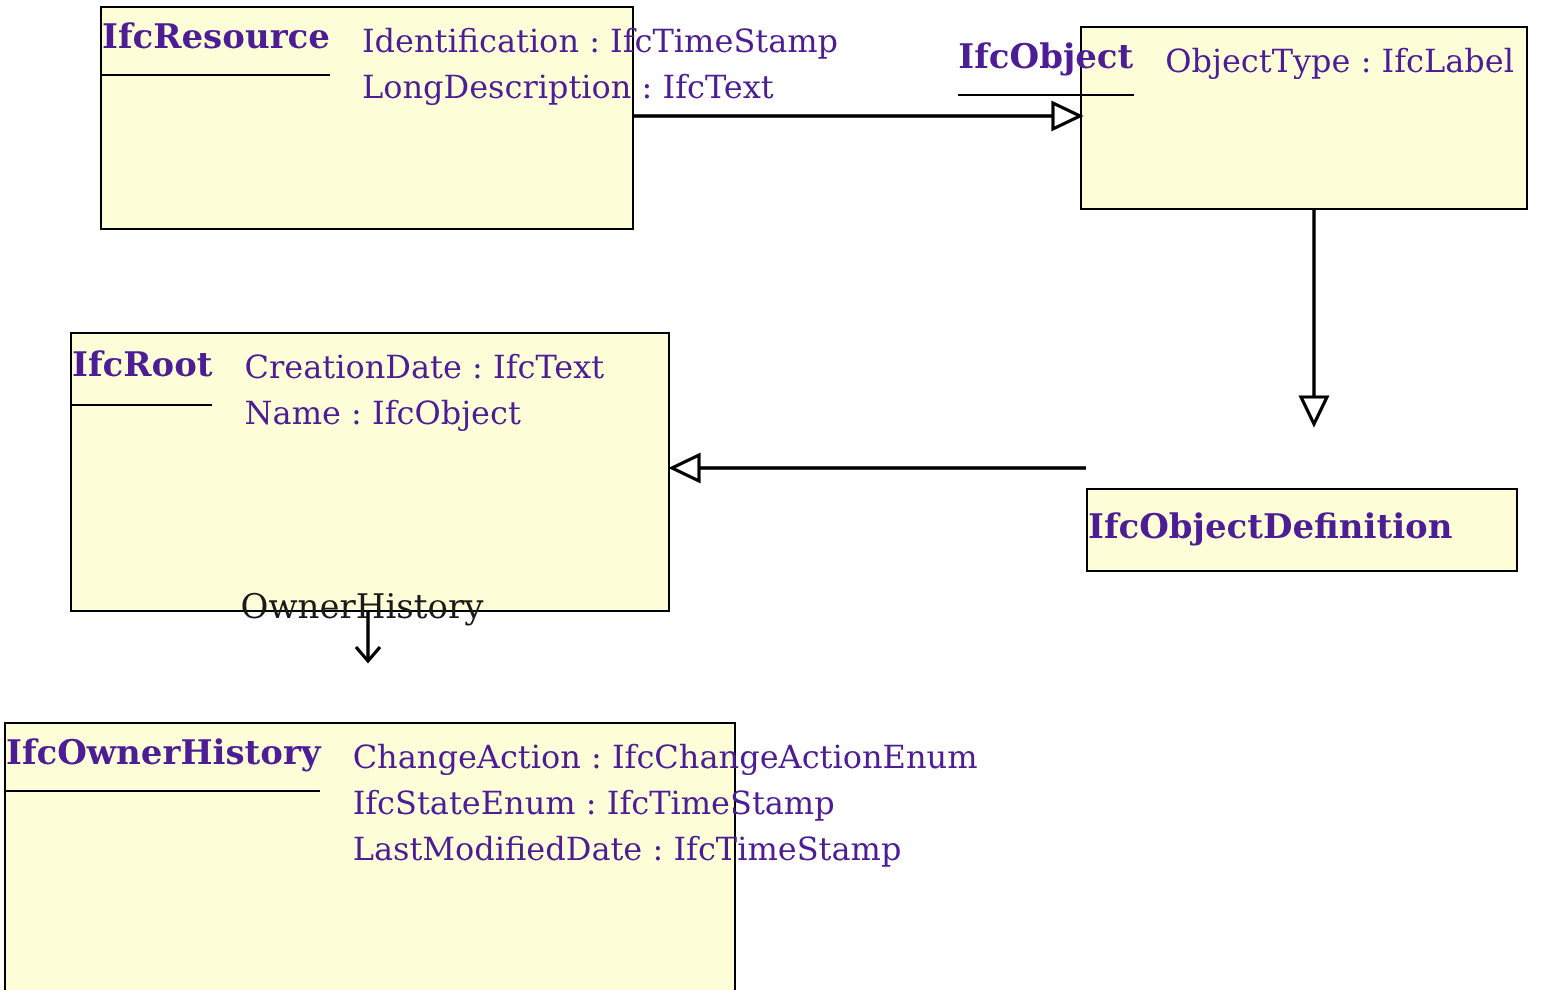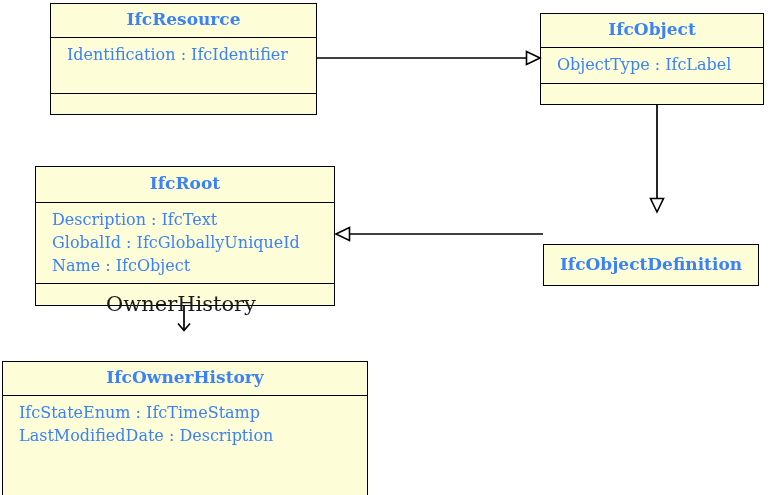--- a/index.html
+++ b/index.html
@@ -14,22 +14,22 @@
     height: 495px;
     background: #ffffff;
     overflow: hidden;
   }
   .uml-class {
     position: absolute;
     box-sizing: border-box;
     background: #FDFDD8;
     border: 1.7px solid #000000;
     display: flex;
-    flex-direction: column;
-    color: #3b82f6;
+    flex-direction: row;
+    color: #4c1d95;
   }
   .uml-title {
     flex: 0 0 auto;
     text-align: center;
     font-weight: bold;
     font-size: 17px;
     white-space: nowrap;
     overflow: visible;
   }
   .uml-title.divided {
@@ -53,66 +53,67 @@
     position: absolute;
     left: 0;
     top: 0;
     width: 771px;
     height: 495px;
     pointer-events: none;
   }
   .assoc-label {
     position: absolute;
     transform: translateX(-50%);
-    font-size: 21px;
+    font-size: 17px;
     line-height: 20px;
     white-space: nowrap;
     color: #1a1a1a;
   }
 </style>
 </head>
 <body>
 
 <div class="canvas">
 
   <div class="uml-class" style="left:50px; top:3px; width:267px; height:112px;">
     <div class="uml-title divided" style="line-height:31px; height:32.7px;">IfcResource</div>
     <div class="uml-attrs">
-      <div class="uml-attr">Identification : IfcIdentifier</div>
+      <div class="uml-attr">Identification : IfcTimeStamp</div>
+      <div class="uml-attr">LongDescription : IfcText</div>
     </div>
     <div class="uml-ops" style="height:20px;"></div>
   </div>
 
   <div class="uml-class" style="left:540px; top:13px; width:224px; height:92px;justify-content:flex-end;">
     <div class="uml-title divided" style="line-height:31px; height:32.7px;">IfcObject</div>
     <div class="uml-attrs">
       <div class="uml-attr">ObjectType : IfcLabel</div>
     </div>
     <div class="uml-ops" style="height:20px;"></div>
   </div>
 
   <div class="uml-class" style="left:35px; top:166px; width:300px; height:140px;">
     <div class="uml-title divided" style="line-height:33px; height:34.7px;">IfcRoot</div>
     <div class="uml-attrs">
-      <div class="uml-attr">Description : IfcText</div>
-      <div class="uml-attr">GlobalId : IfcGloballyUniqueId</div>
+      <div class="uml-attr">CreationDate : IfcText</div>
       <div class="uml-attr">Name : IfcObject</div>
     </div>
     <div class="uml-ops" style="height:21px;"></div>
   </div>
 
   <div class="uml-class" style="left:543px; top:213px; width:216px; height:42px;margin-top:31px;">
     <div class="uml-title" style="line-height:39px; height:39px;">IfcObjectDefinition</div>
   </div>
 
   <div class="uml-class" style="left:2px; top:333px; width:366px; height:158px;margin-top:28px;">
     <div class="uml-title divided" style="line-height:31px; height:32.7px;">IfcOwnerHistory</div>
     <div class="uml-attrs">
+      <div class="uml-attr">ChangeAction : IfcChangeActionEnum</div>
       <div class="uml-attr">IfcStateEnum : IfcTimeStamp</div>
-      <div class="uml-attr">LastModifiedDate : Description</div>
+      <div class="uml-attr">LastModifiedDate : IfcTimeStamp</div>
     </div>
     <div class="uml-ops" style="height:17px;"></div>
   </div>
 
   <svg class="arrow-layer" viewBox="0 0 771 495">
 
     <g>
       <line x1="317" y1="58" x2="527" y2="58" stroke="#000" stroke-width="1.7"></line>
       <polygon points="540,58 526.5,51.5 526.5,64.5" fill="#ffffff" stroke="#000" stroke-width="1.6"></polygon>
     </g>

